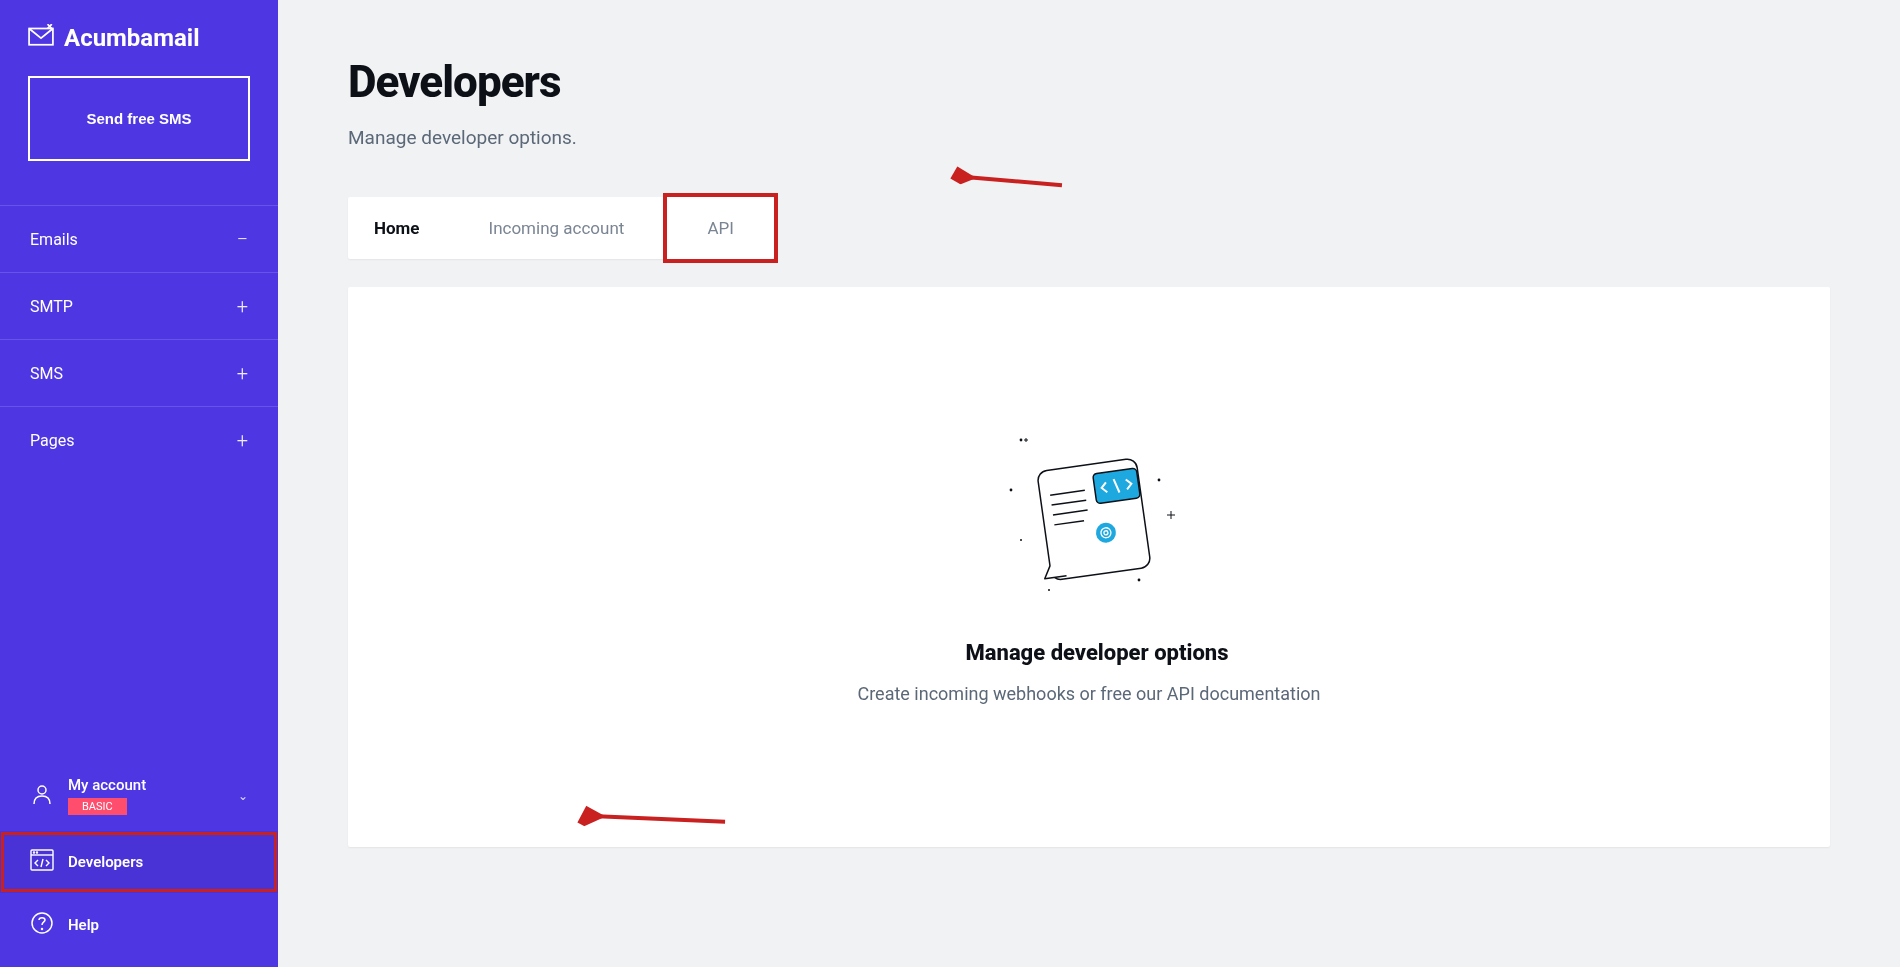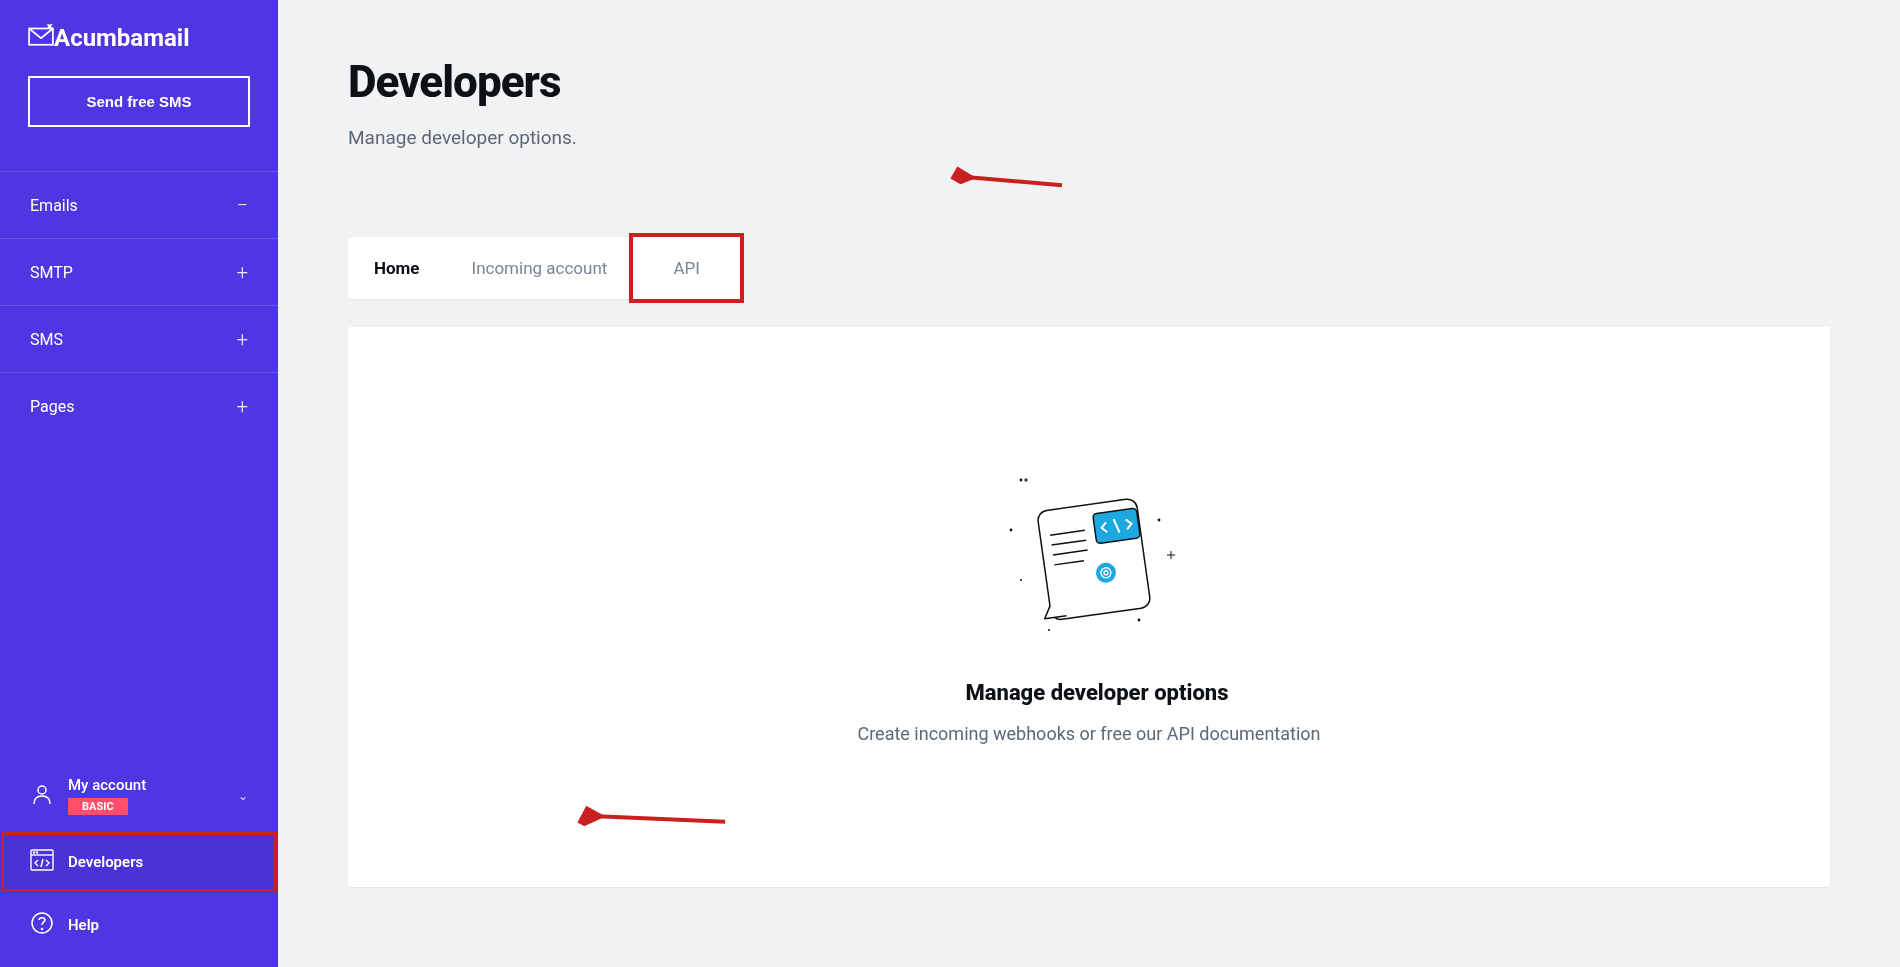--- a/index.html
+++ b/index.html
@@ -29,38 +29,39 @@
   flex-direction: column;
 }
 
 .sidebar-top {
   padding: 24px 28px;
 }
 
 .brand {
   display: flex;
   align-items: center;
+  gap: 10px;
   font-size: 24px;
   font-weight: 700;
   margin-bottom: 24px;
 }
 
 .brand svg {
   width: 26px;
   height: 22px;
 }
 
 .cta-button {
   width: 100%;
   border: 2px solid #fff;
   background: transparent;
   color: #fff;
   font-weight: 700;
   font-size: 15px;
-  padding: 15px 0;
+  padding: 32px 0;
   cursor: pointer;
 }
 
 .sidebar-nav {
   margin-top: 20px;
 }
 
 .nav-group {
   border-top: 1px solid rgba(255,255,255,0.15);
   display: flex;
@@ -97,21 +98,21 @@
 .account-name {
   font-size: 15px;
   font-weight: 500;
 }
 
 .badge {
   display: inline-block;
   background: #ff4d6d;
   color: #fff;
   font-size: 11px;
-  font-weight: 700;
+  font-weight: 400;
   padding: 2px 14px;
   margin-top: 4px;
 }
 
 .chevron {
   font-size: 12px;
   opacity: 0.8;
 }
 
 .bottom-item {
@@ -143,26 +144,27 @@
   letter-spacing: -1px;
 }
 
 .page-subtitle {
   color: #5b6878;
   font-size: 19px;
   margin-top: 18px;
 }
 
 .tabs-card {
-  margin-top: 88px;
+  margin-top: 48px;
   background: #fff;
   display: inline-flex;
   border-radius: 2px;
   box-shadow: 0 1px 2px rgba(0,0,0,0.06);
   position: relative;
+  gap: 17px;
 }
 
 .tab {
   padding: 21px 26px;
   font-size: 17px;
   color: #7a8594;
   cursor: pointer;
 }
 
 .tab.active {

